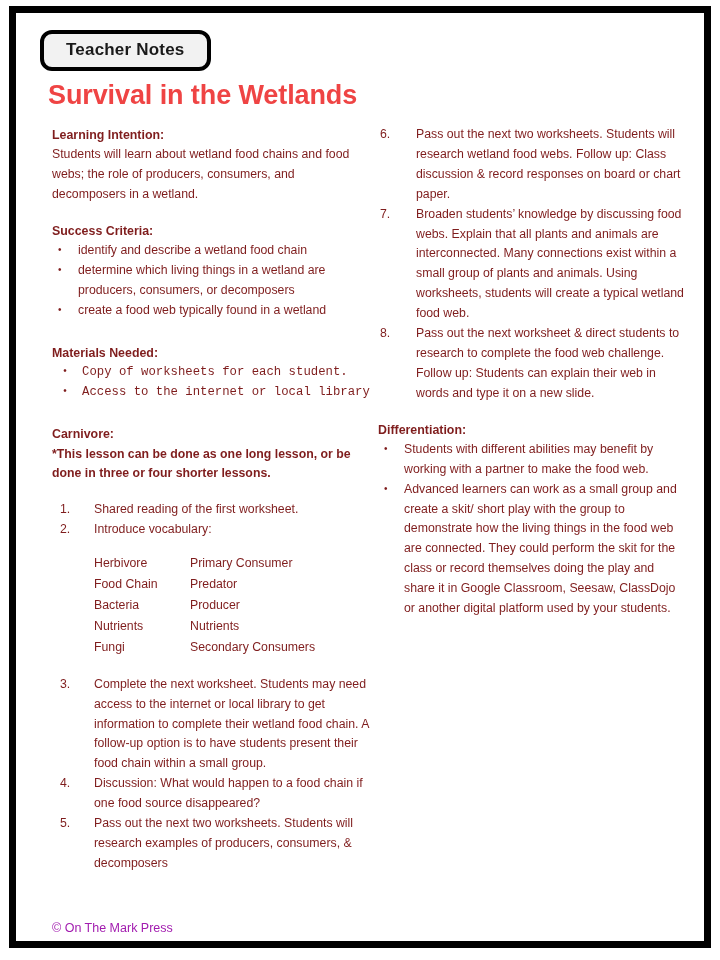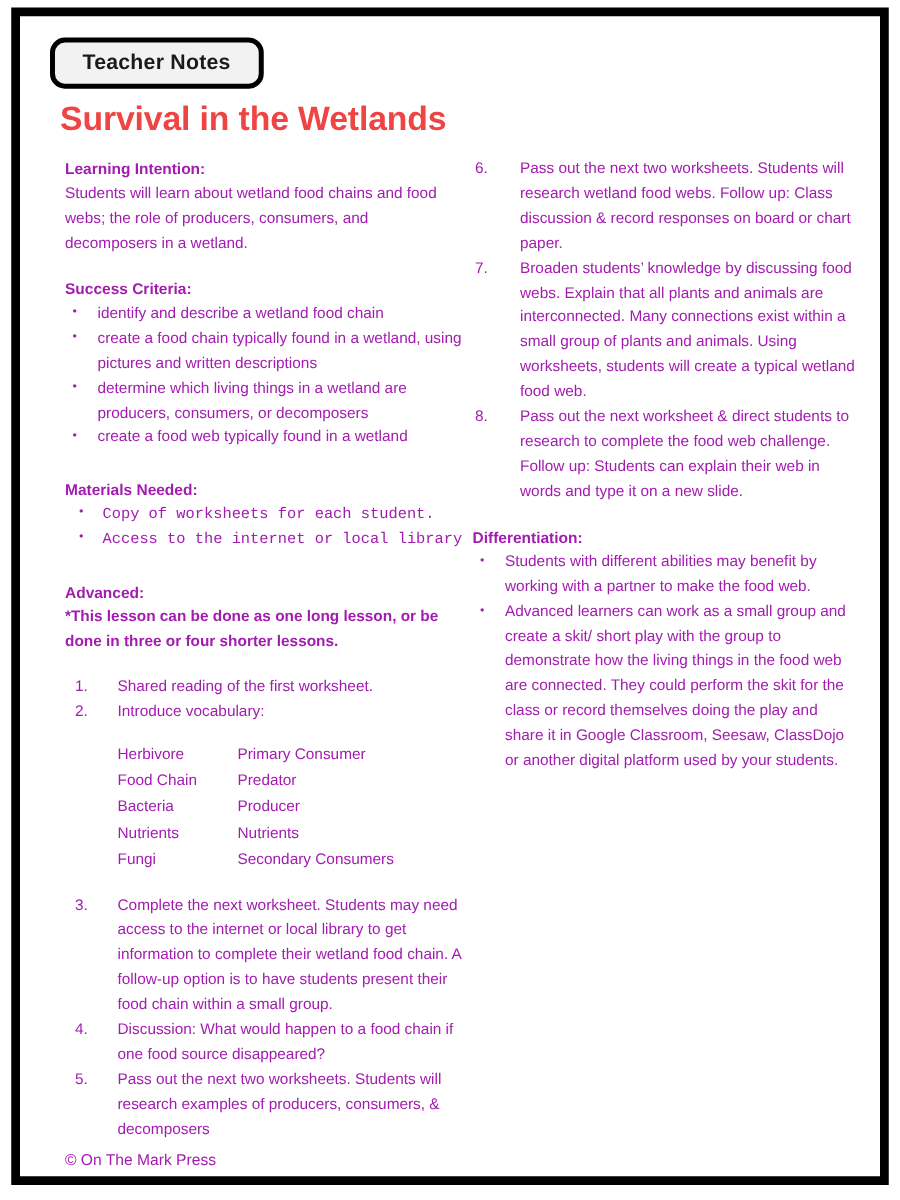--- a/index.html
+++ b/index.html
@@ -74,21 +74,21 @@
     color: #ef4444;
     letter-spacing: -0.1px;
     line-height: 1.1;
   }
 
   
   .col {
     position: absolute;
     font-size: 12.3px;
     line-height: 1.62;
-    color: #a21caf;
+    color: #7f1d1d;
   }
   .col-left {
     left: 36px;
     top: 112px;
     width: 318px;
   }
   .col-right {
     left: 362px;
     top: 112px;
     width: 310px;
@@ -198,36 +198,35 @@
       <div class="col col-left">
 
         <div class="h-bold">Learning Intention:</div>
         <div class="para">Students will learn about wetland food chains and food webs; the role of producers, consumers, and decomposers in a wetland.</div>
 
         <div class="gap-md"></div>
 
         <div class="h-bold">Success Criteria:</div>
         <ul class="bl">
           <li>identify and describe a wetland food chain</li>
-          <li>create a food chain typically found in a wetland, using pictures and written descriptions</li>
           <li>determine which living things in a wetland are producers, consumers, or decomposers</li>
           <li>create a food web typically found in a wetland</li>
         </ul>
 
         <div class="gap-lg"></div>
 
         <div class="h-bold">Materials Needed:</div>
         <ul class="bl indent">
           <li>Copy of worksheets for each student.</li>
           <li>Access to the internet or local library</li>
         </ul>
 
         <div class="gap-lg"></div>
 
-        <div class="h-bold">Advanced:</div>
+        <div class="h-bold">Carnivore:</div>
         <div class="proc-note">*This lesson can be done as one long lesson, or be done in three or four shorter lessons.</div>
 
         <div class="gap-md"></div>
 
         <ol class="nl">
           <li>
             <span class="num">1.</span>
             <span>Shared reading of the first worksheet.</span>
           </li>
           <li>

